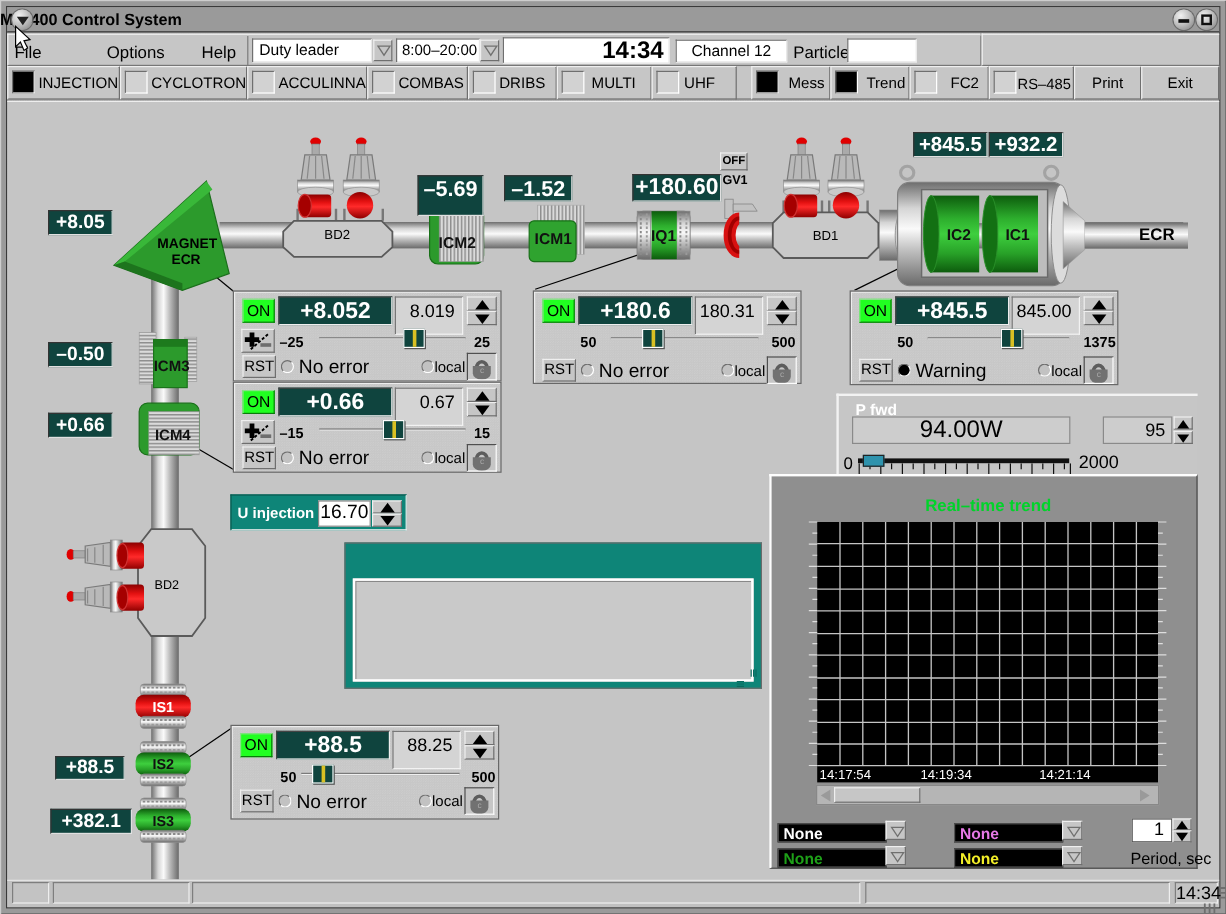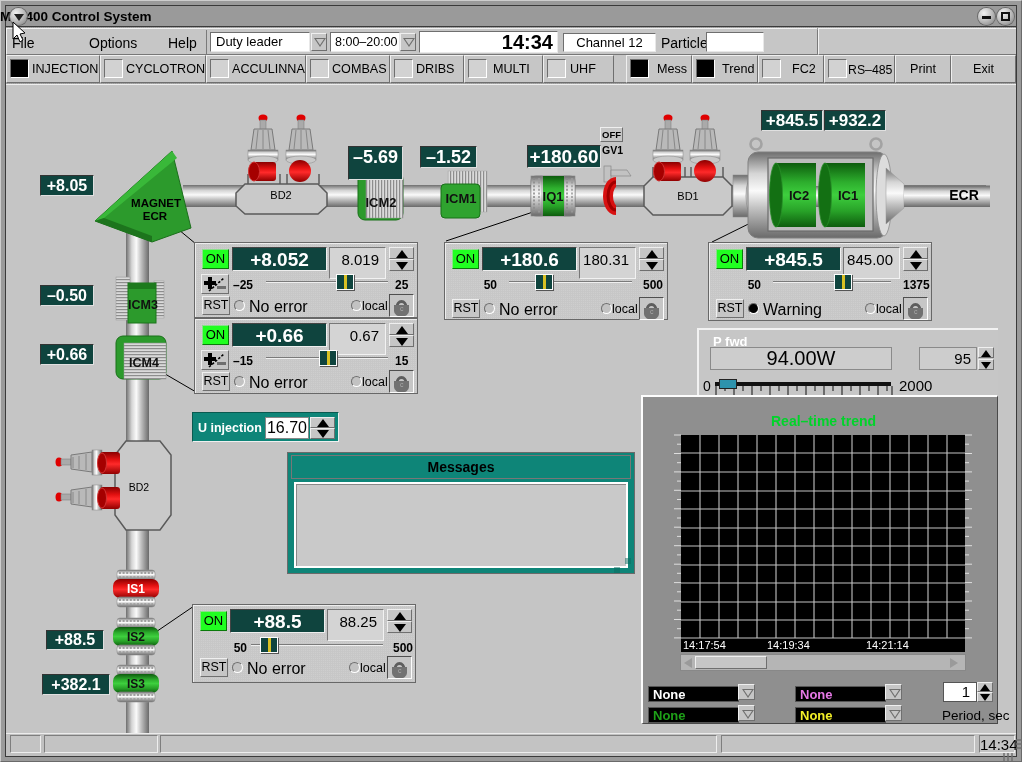--- a/index.html
+++ b/index.html
@@ -518,21 +518,20 @@
    <div class="spb" style="top:0;height:11px;">
         <div class="up" style="top:1px;"></div>
       </div>
    <div class="spb" style="top:11px;height:11px;">
         <div class="dn" style="top:1px;"></div>
       </div>
  </div>
 </div>
 
 <div style="position:absolute;left:287px;top:452px;width:348px;height:122px;background:#0e8578;border:1px solid #6a6a6a;">
- <div style="position:absolute;left:3px;top:2px;width:340px;height:24px;border:1px solid #777;color:#000;font-weight:bold;font-size:14px;text-align:center;line-height:22px;">Messages</div>
  <div style="position:absolute;left:6px;top:29px;width:334px;height:86px;background:#c9c9c9;border:2px solid #fff;box-shadow:inset 1px 1px 0 #888;" class="dither"></div>
 </div>
 
 <div style="position:absolute;left:697px;top:328px;width:301px;height:67px;background:#c6c6c6;border-top:2px solid #f2f2f2;border-left:2px solid #f2f2f2;" class="dither">
  <span style="position:absolute;left:14px;top:4px;color:#fff;font-weight:bold;font-size:13px;">P fwd</span>
  <div style="position:absolute;left:11px;top:17px;width:182px;height:23px;background:#cdcdcd;border:1px solid #8a8a8a;font-size:20px;text-align:center;line-height:21px;">94.00W</div>
  <div style="position:absolute;left:220px;top:17px;width:58px;height:23px;background:#cdcdcd;border:1px solid #8a8a8a;font-size:15px;text-align:right;line-height:21px;padding-right:5px;">95</div>
  <div style="position:absolute;left:279px;top:17px;width:16px;height:23px;">
   <div class="spb" style="top:0;width:16px;height:11px;">
         <div class="up" style="left:2px;top:2px;border-left-width:5px;border-right-width:5px;border-bottom-width:7px;"></div>

